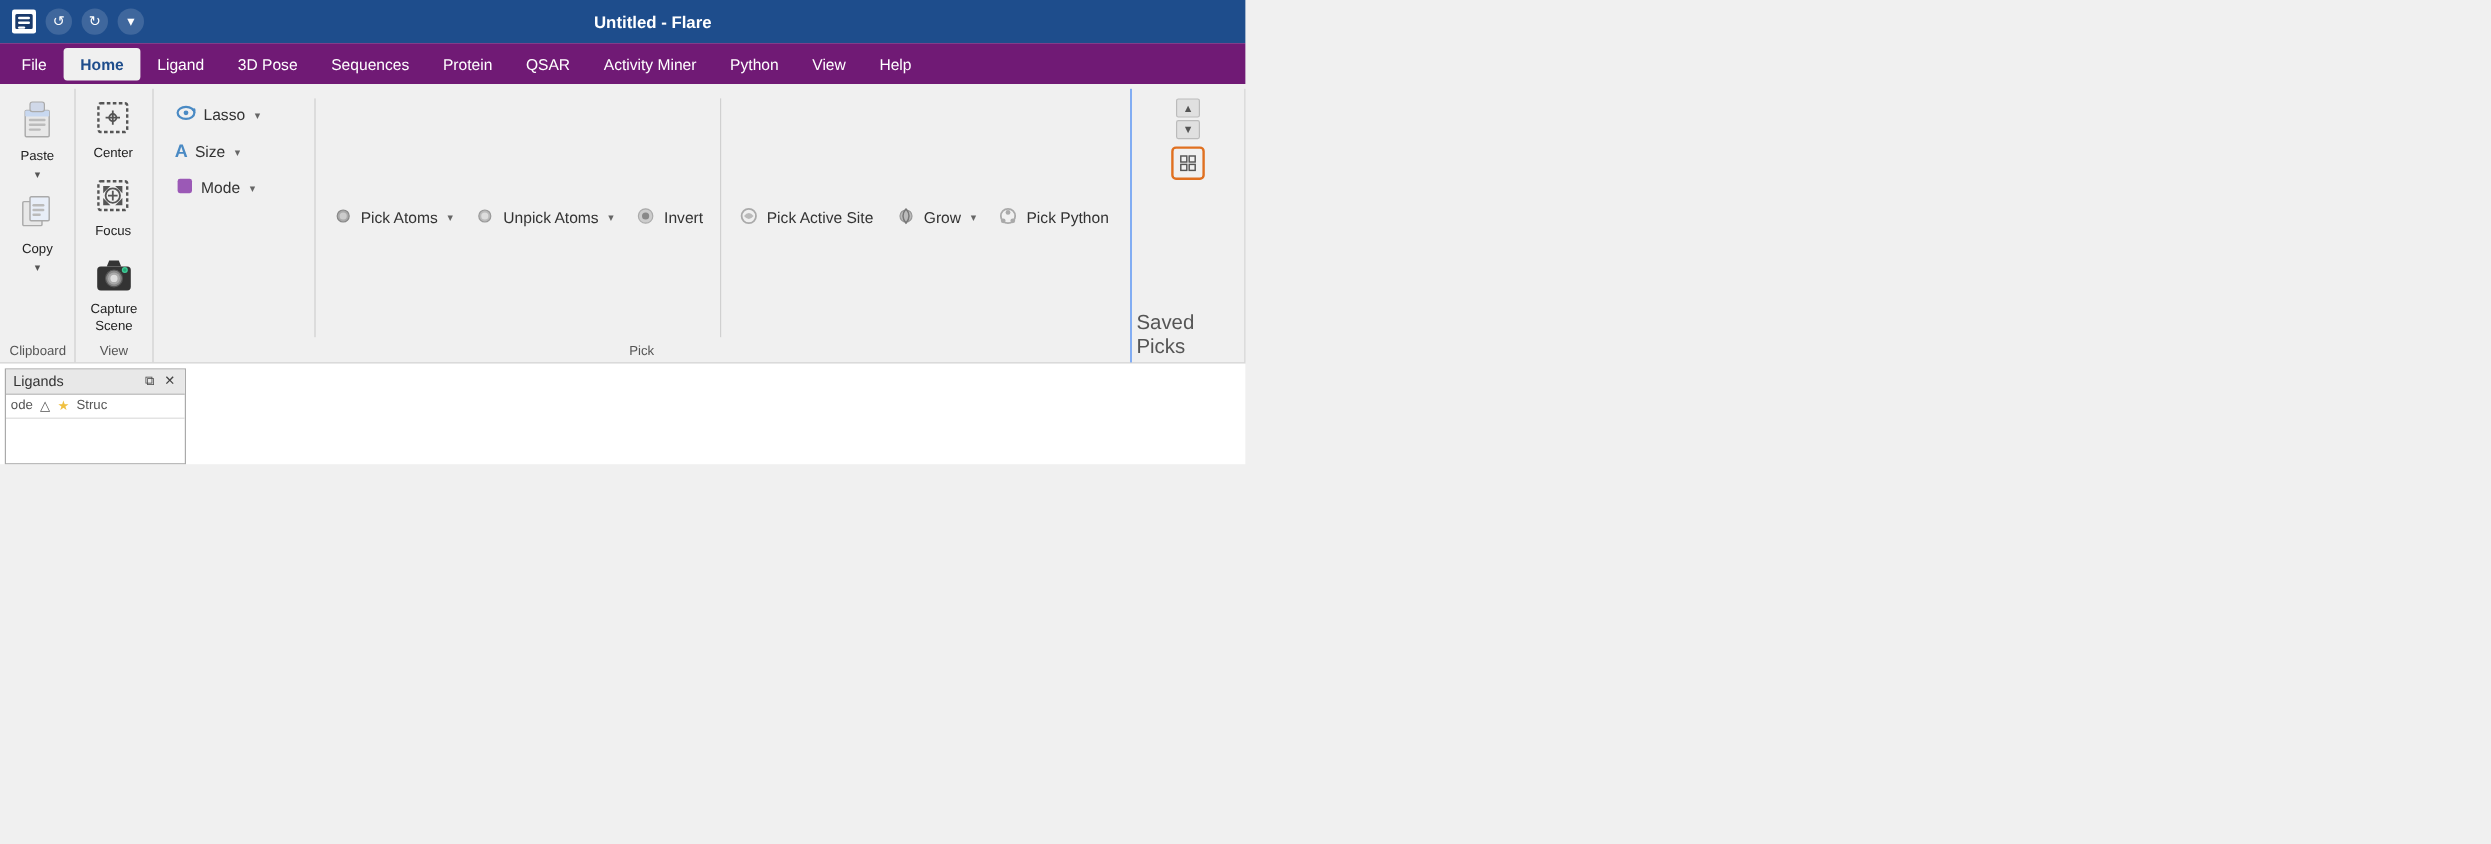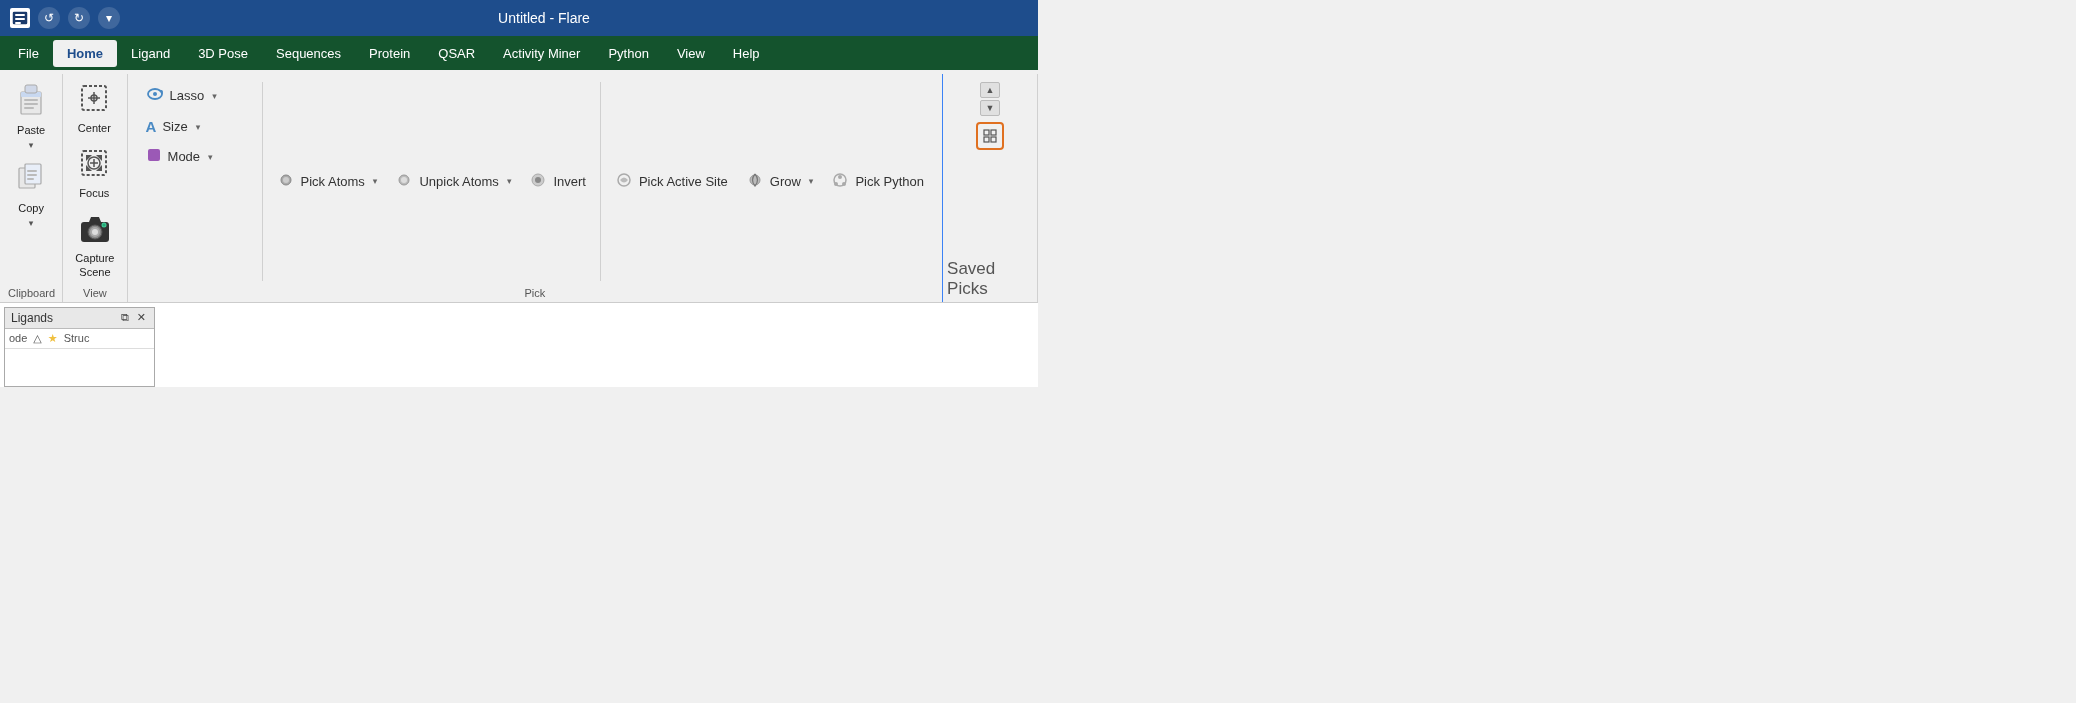--- a/index.html
+++ b/index.html
@@ -42,26 +42,26 @@
       align-items: center;
       justify-content: center;
       color: white;
       font-size: 12px;
       cursor: pointer;
       border: none;
     }
     .title-bar-title {
       color: white;
       font-size: 14px;
-      font-weight: normal;
+      font-weight: bold;
     }
 
     
     .menu-bar {
-      background: #14532d;
+      background: #701a75;
       display: flex;
       align-items: center;
       padding: 0 4px;
       height: 34px;
     }
     .menu-item {
       color: white;
       padding: 6px 14px;
       cursor: pointer;
       font-size: 13px;

